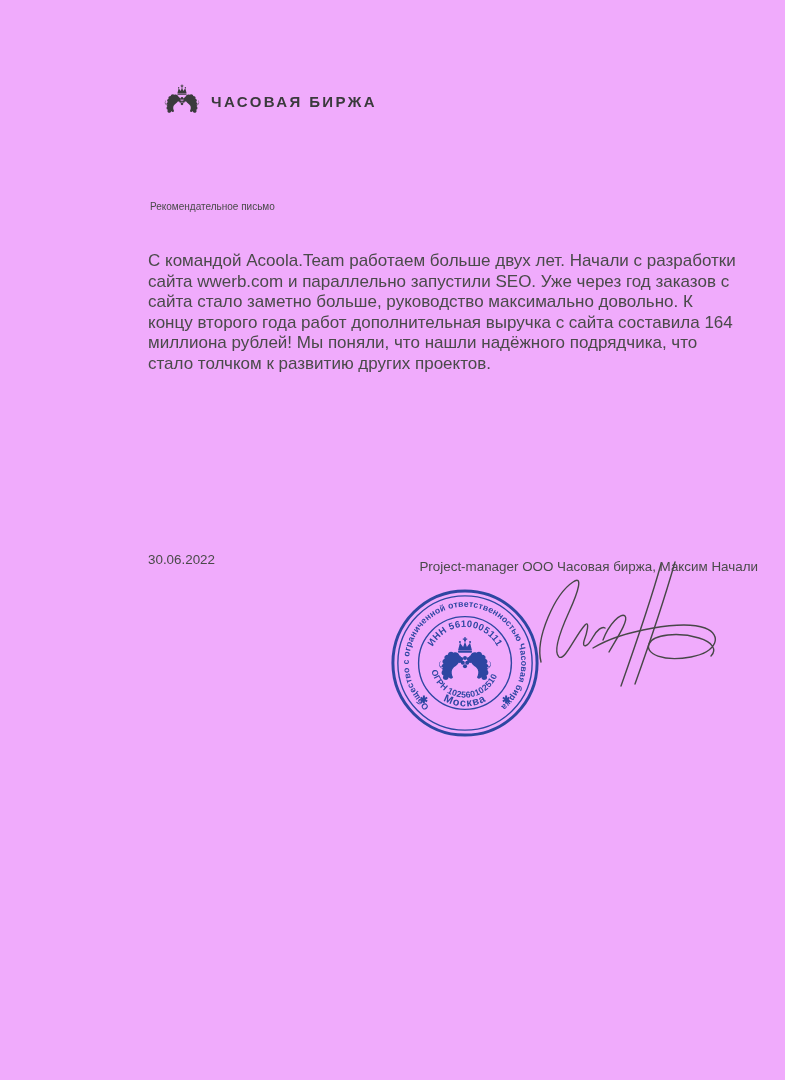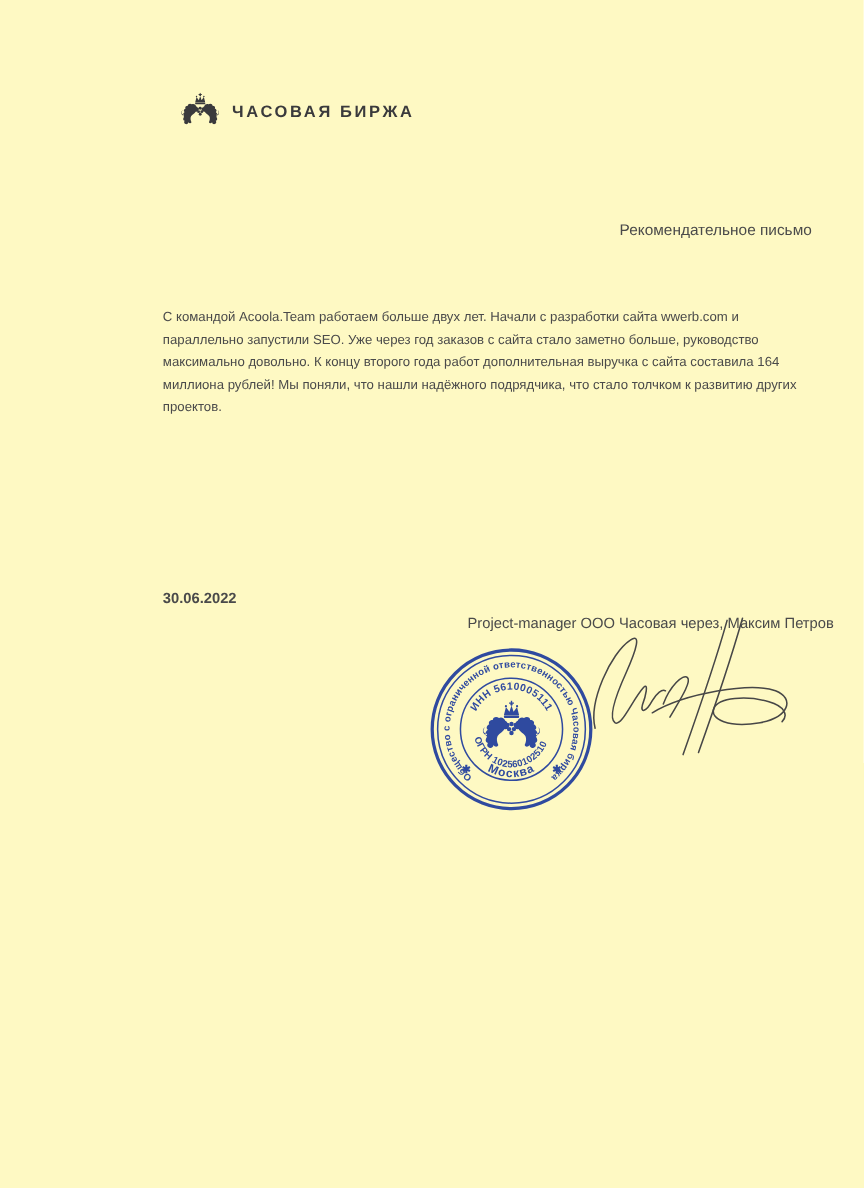--- a/index.html
+++ b/index.html
@@ -1,34 +1,34 @@
 <!DOCTYPE html>
 <html><head>
 <meta charset="utf-8">
 <style>
   html,body{margin:0;padding:0;}
   body{
     width:785px;height:1080px;background:#ffffff;position:relative;
     font-family:"Liberation Sans", sans-serif;
     overflow:hidden;
   }
-  .page{position:absolute;inset:0;background:#fef9c3;}
+  .page{position:absolute;inset:0;background:#f0abfc;}
 
   
   .logo{position:absolute;left:161px;top:84px;display:flex;align-items:center;gap:8px;color:#3a3a3c;}
   .logo-emblem{width:42px;height:30px;color:#3a3a3c;}
   .logo-text{font-size:15px;font-weight:bold;letter-spacing:2.4px;color:#3a3a3c;white-space:nowrap;padding-top:4px;}
 
   
-  .title{position:absolute;left:150px;top:201px;width:588px;text-align:right;
-    font-size:14px;color:#4a4a4a;}
+  .title{position:absolute;left:150px;top:201px;width:588px;text-align:left;
+    font-size:10px;color:#4a4a4a;}
   .bodytext{position:absolute;left:148px;top:251px;width:588px;color:#4a4a4a;
-    font-size:12px;line-height:20.6px;margin-top:27px;}
+    font-size:17px;line-height:20.6px;}
   .bodytext p{margin:0;}
-  .date{position:absolute;left:148px;top:536px;font-size:13.4px;color:#4a4a4a;font-weight:bold;}
+  .date{position:absolute;left:148px;top:552px;font-size:13.4px;color:#4a4a4a;}
   .signatory{position:absolute;left:148px;top:559px;width:610px;text-align:right;
     font-size:13.4px;color:#4a4a4a;}
 
   
   .stamp{position:absolute;left:386px;top:584px;width:158px;height:158px;color:#24419e;opacity:.95;}
   .stamp text{fill:#24419e;font-family:"Liberation Sans",sans-serif;font-weight:bold;}
   .stamp circle{fill:none;stroke:#24419e;}
   .t-outer{font-size:8.8px;letter-spacing:.2px;}
   .t-inn{font-size:9.5px;letter-spacing:.4px;}
   .t-ogrn{font-size:8.8px;letter-spacing:.2px;}
@@ -82,21 +82,21 @@
   </div>
 
   <div class="title">Рекомендательное письмо</div>
 
   <div class="bodytext">
     <p>С командой Acoola.Team работаем больше двух лет. Начали с разработки сайта wwerb.com и параллельно запустили SEO. Уже через год заказов с сайта стало заметно больше, руководство максимально довольно. К концу второго года работ дополнительная выручка с сайта составила 164 миллиона рублей! Мы поняли, что нашли надёжного подрядчика, что стало толчком к развитию других проектов.</p>
   </div>
 
   <div class="date">30.06.2022</div>
 
-  <div class="signatory">Project-manager ООО Часовая через, Максим Петров</div>
+  <div class="signatory">Project-manager ООО Часовая биржа, Максим Начали</div>
 
   <svg class="stamp" viewBox="-80 -80 160 160">
     <defs>
       <path id="arc-outer" d="M -36.64 43.67 A 57 57 0 1 1 36.64 43.67" fill="none"></path>
       <path id="arc-inn" d="M -33.1 -15.4 A 36.5 36.5 0 0 1 33.1 -15.4" fill="none"></path>
       <path id="arc-ogrn" d="M -33.3 10.8 A 35 35 0 0 0 33.3 10.8" fill="none"></path>
       <path id="arc-city" d="M -22 38.1 A 44 44 0 0 0 22 38.1" fill="none"></path>
     </defs>
     <circle cx="0" cy="0" r="73" stroke-width="3"></circle>
     <circle cx="0" cy="0" r="68" stroke-width="1.4"></circle>

